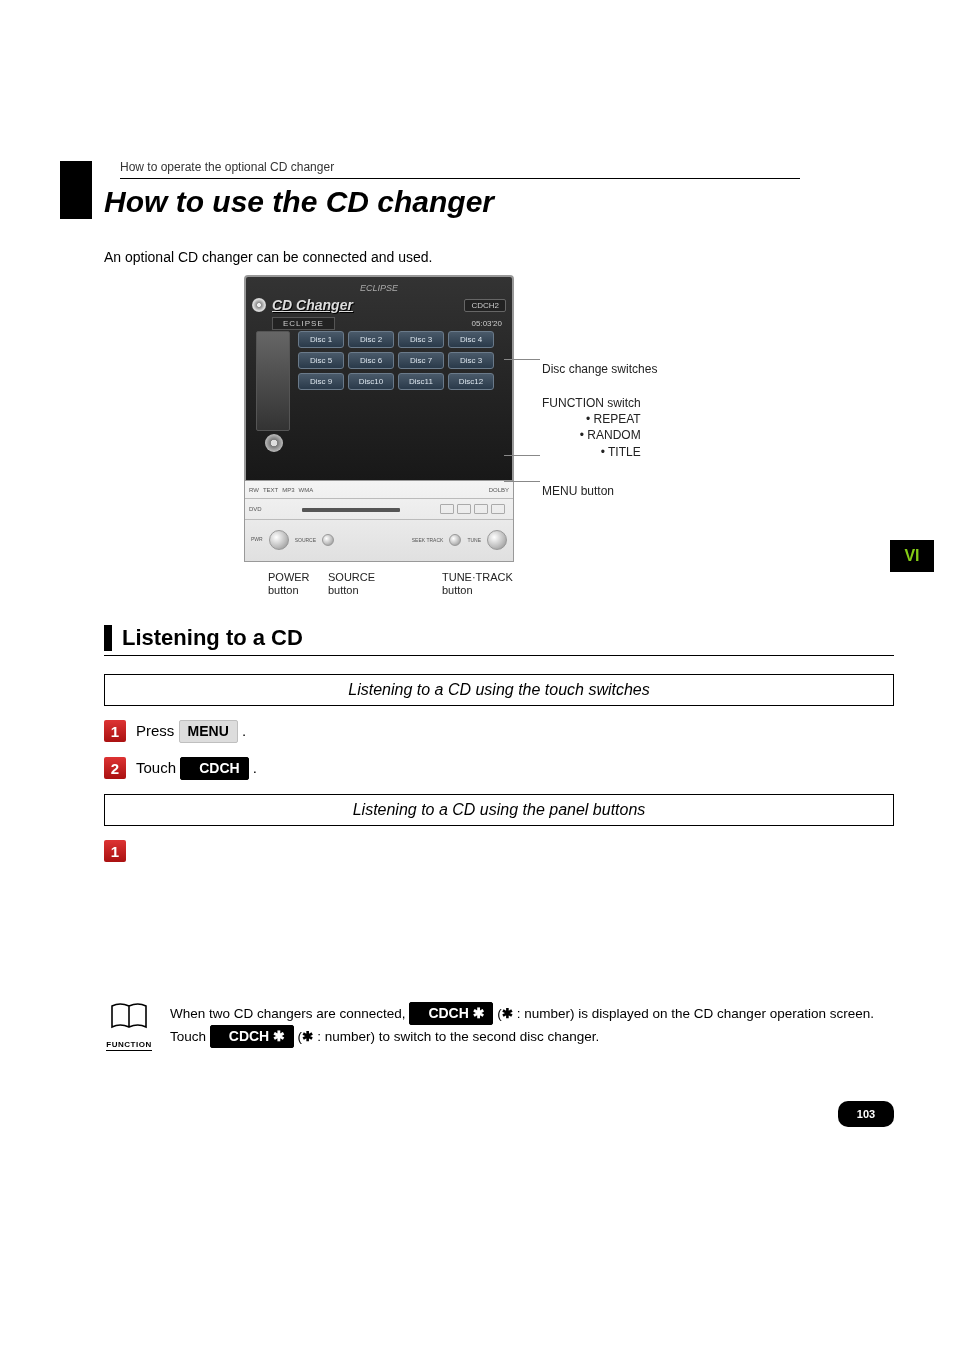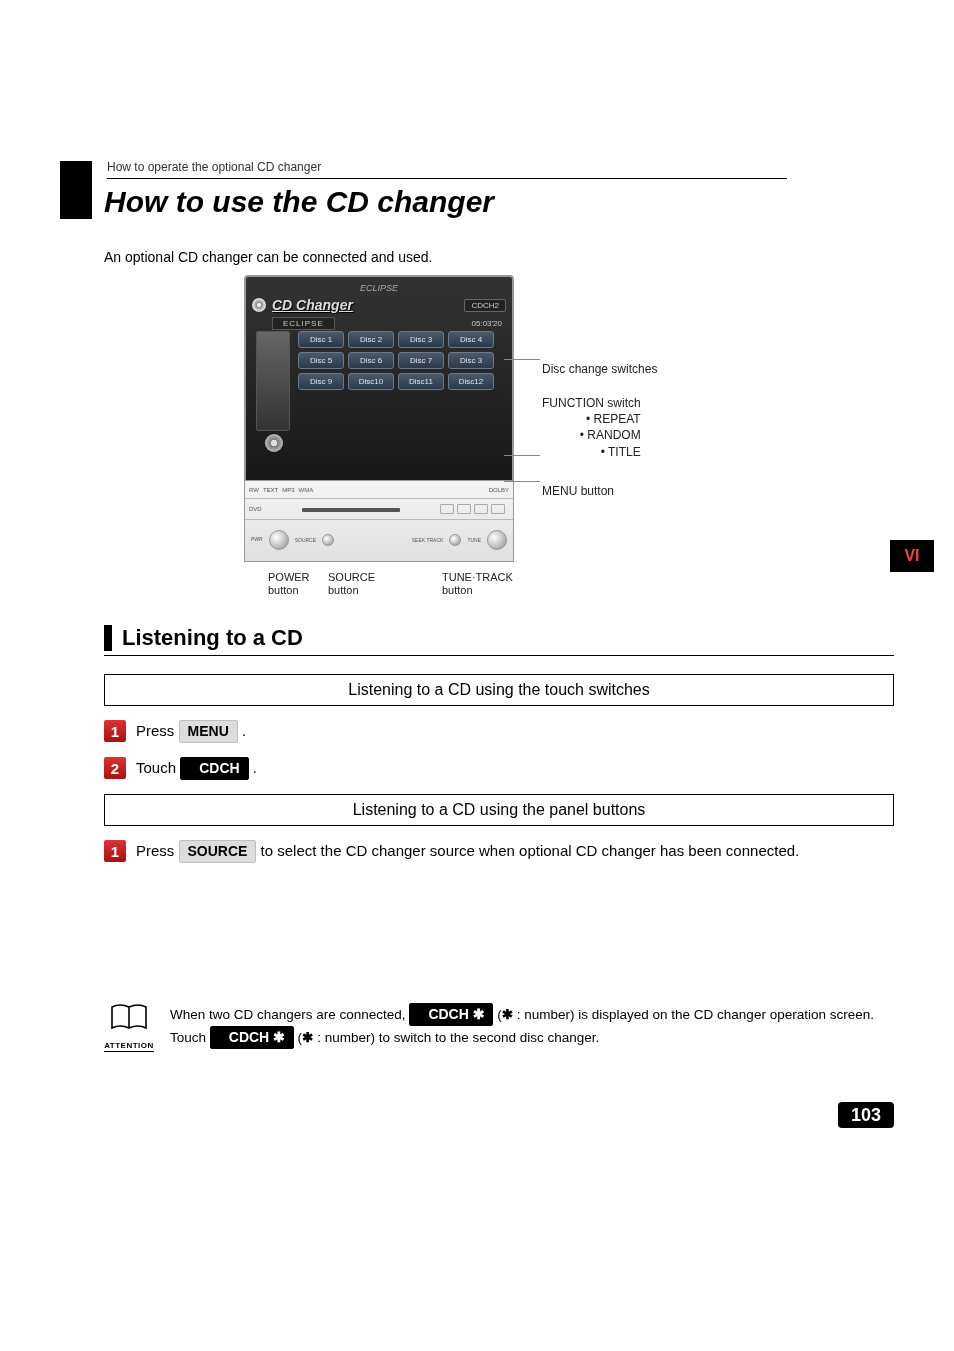--- a/index.html
+++ b/index.html
@@ -26,21 +26,21 @@
     background: #000;
     margin-right: 12px;
   }
   .breadcrumb {
     font-size: 12px;
     color: #333;
     padding-bottom: 4px;
     border-bottom: 1px solid #000;
     flex: 0 0 auto;
     width: 680px;
-    margin-left: 3px;
+    margin-left: 16px;
   }
   .breadcrumb-wrap {
     display: flex;
     flex-direction: column;
     justify-content: flex-end;
   }
   .title {
     font-size: 30px;
     font-weight: bold;
     font-style: italic;
@@ -220,21 +220,21 @@
     line-height:1.2;
     color:#222;
   }
   .section-tab {
     position: absolute;
     right: 20px;
     top: 540px;
     width: 44px;
     height: 32px;
     background: #000;
-    color: #ef4444;
+    color: #84cc16;
     display: flex;
     align-items: center;
     justify-content: center;
     font-weight: bold;
     font-size: 16px;
   }
   .section-head-wrap {
     margin-top: 20px;
     padding-left: 44px;
   }
@@ -248,20 +248,21 @@
   .rule {
     border-top: 1px solid #000;
     margin: 4px 0 18px 0;
   }
   .sub-band {
     border: 1px solid #000;
     border-top: 1px solid #000;
     margin: 0 0 14px 0;
     padding: 6px 12px;
     text-align: center;
+    font-style: italic;
     font-size: 16px;
   }
   .step-row {
     display: flex;
     align-items: flex-start;
     gap: 10px;
     margin: 10px 0 14px 0;
   }
   .step-num {
     width: 22px;
@@ -332,22 +333,22 @@
   .pagenum {
     position: relative;
     margin-top: 50px;
     margin-left: auto;
     width: 56px;
     height: 26px;
     background: #000;
     color: #fff;
     font-weight: bold;
     display:flex;align-items:center;justify-content:center;
-    border-radius: 4px;
-    font-size: 18px;
+    border-radius: 10px;
+    font-size: 11px;
   }
   .callout-line {
     position:absolute;
     background:#888;
     height:1px;
   }
 </style>
 </head>
 <body>
 
@@ -475,34 +476,31 @@
       <div class="step-num">2</div>
       <div class="step-text">
         <span>Touch </span><span class="btn-chip dark">CDCH</span><span> .</span>
       </div>
     </div>
 
     <div class="sub-band">Listening to a CD using the panel buttons</div>
 
     <div class="step-row">
       <div class="step-num">1</div>
-      <div class="step-text">
-        <span>Press </span><span class="btn-chip">SOURCE</span><span> to select the CD changer source when optional CD changer has been connected.</span>
-      </div>
     </div>
   </div>
 
   <div class="attention-box">
     <div class="attn-icon">
       <div class="book">
         <svg viewBox="0 0 40 30">
             <path d="M3 4 Q11 0 20 4 Q29 0 37 4 L37 25 Q29 21 20 25 Q11 21 3 25 Z M20 4 L20 25" fill="none" stroke="#000" stroke-width="1.6"></path>
           </svg>
       </div>
-      <span class="attn-label">ATTENTION</span>
+      <span class="attn-label">FUNCTION</span>
     </div>
     <div class="attn-text">
       <span>When two CD changers are connected, </span><span class="btn-chip dark">CDCH ✱</span><span>  (</span><span class="star">✱</span><span> : number) is displayed on the CD changer operation screen. Touch </span><span class="btn-chip dark">CDCH ✱</span><span>  (</span><span class="star">✱</span><span> : number) to switch to the second disc changer.</span>
     </div>
   </div>
 
   <div class="pagenum">103</div>
 
 </div>
 

